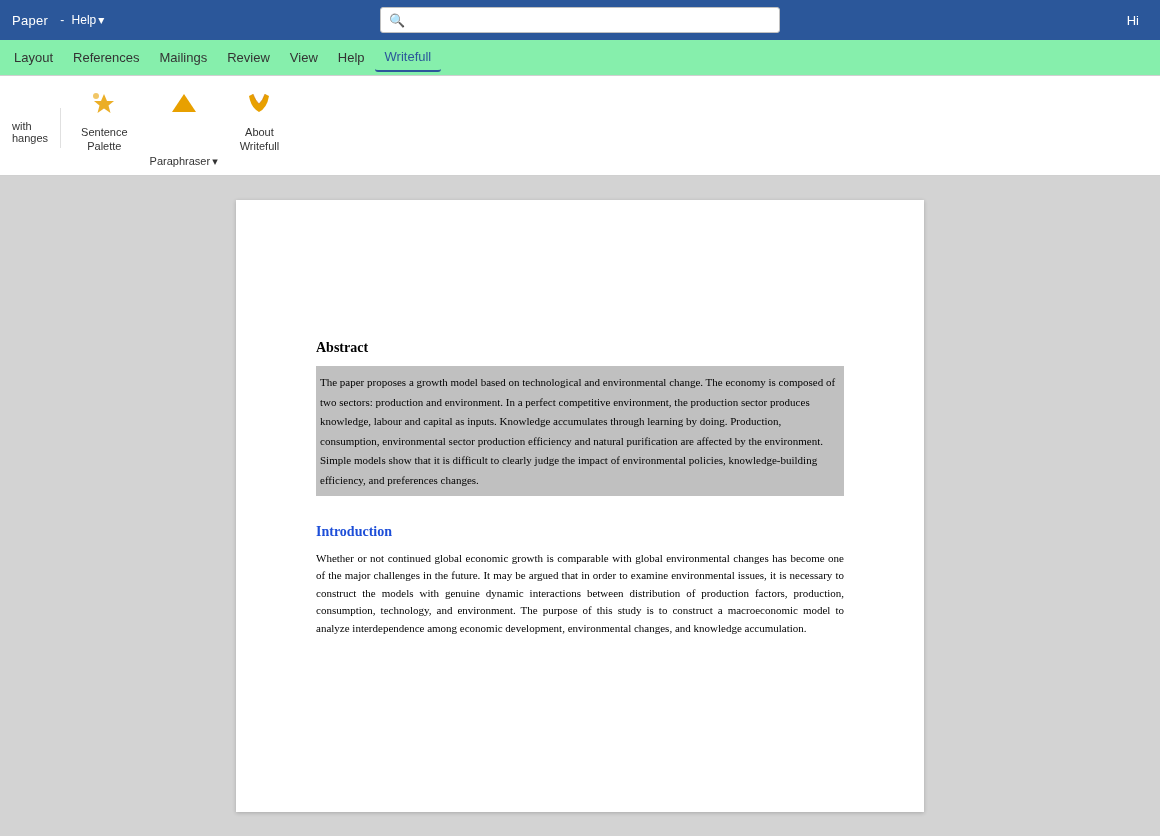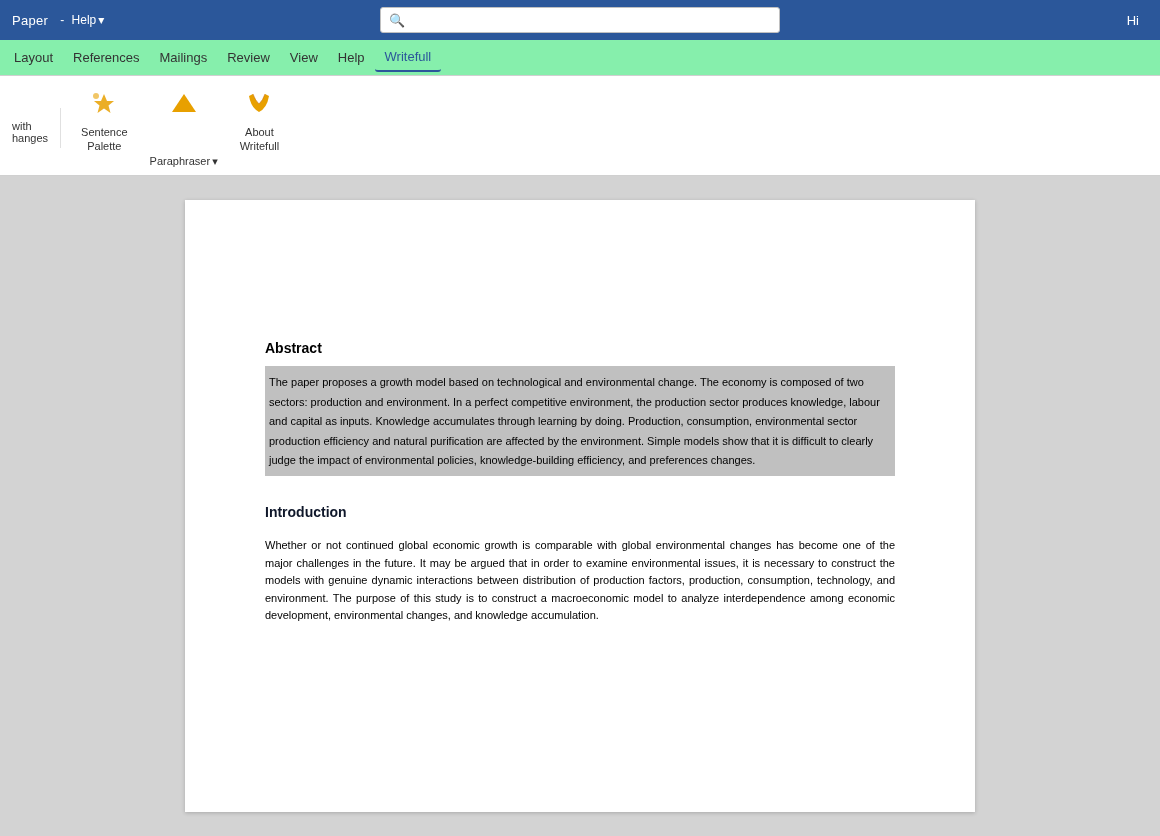--- a/index.html
+++ b/index.html
@@ -144,42 +144,43 @@
       background: #d3d3d3;
       flex: 1;
       overflow-y: auto;
       display: flex;
       justify-content: center;
       padding: 24px 0;
       height: calc(836px - 40px - 36px - 100px);
     }
     .doc-page {
       background: white;
-      width: 790px;
+      width: 688px;
       min-height: 600px;
       box-shadow: 0 1px 4px rgba(0,0,0,0.2);
       padding: 60px 80px;
       position: relative;
+      font-family: Liberation Serif, serif;
     }
 
     .abstract-heading {
       font-size: 14px;
       font-weight: bold;
       color: #000;
       margin-bottom: 10px;
     }
     .abstract-block {
       margin-bottom: 28px;
     }
 
     .intro-heading {
       font-size: 14px;
       font-weight: bold;
-      color: #0f172a;
-      margin-bottom: 17px;
+      color: #1d4ed8;
+      margin-bottom: 10px;
     }
     .intro-text {
       font-size: 11px;
       color: #000;
       line-height: 1.6;
       text-align: justify;
     }
 
     .doc-spacer { height: 80px; }
   </style>

